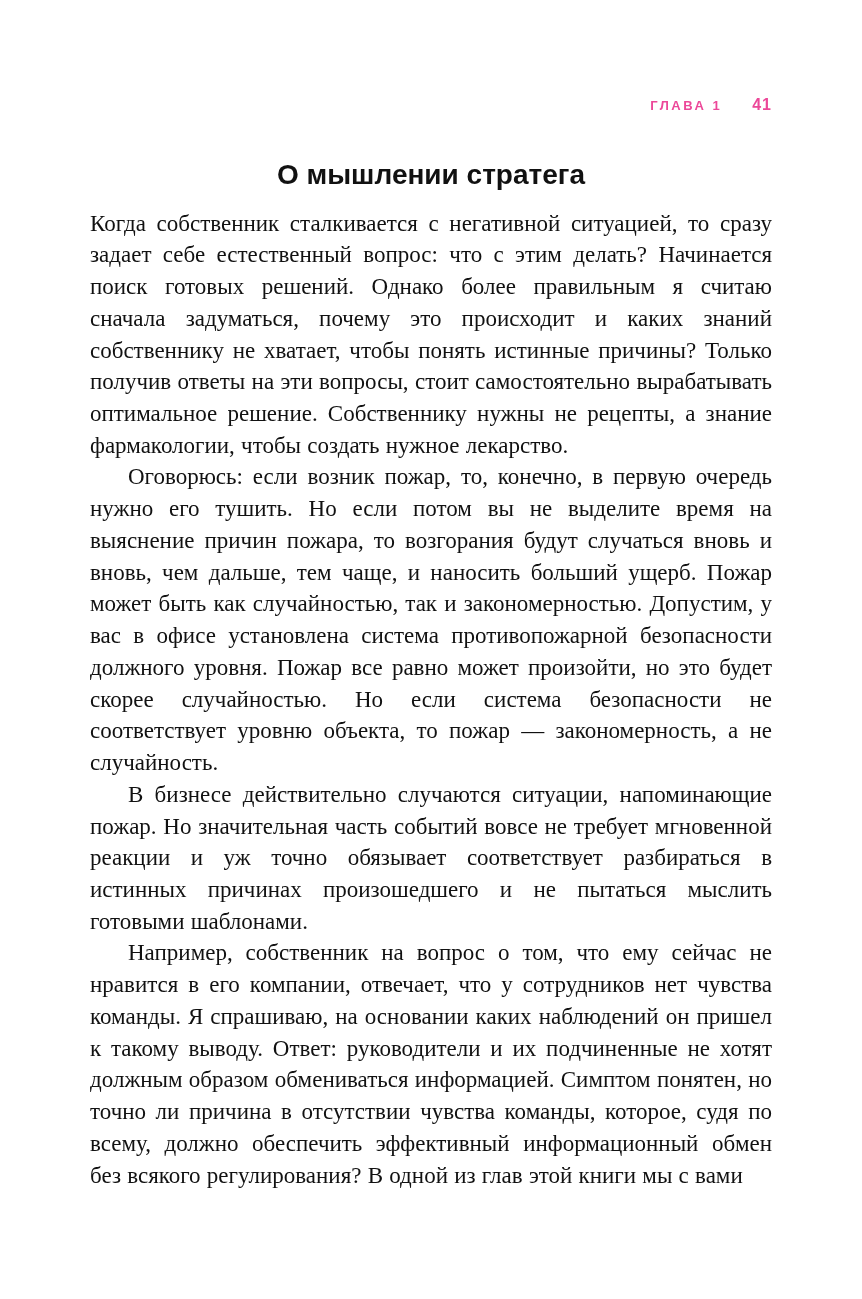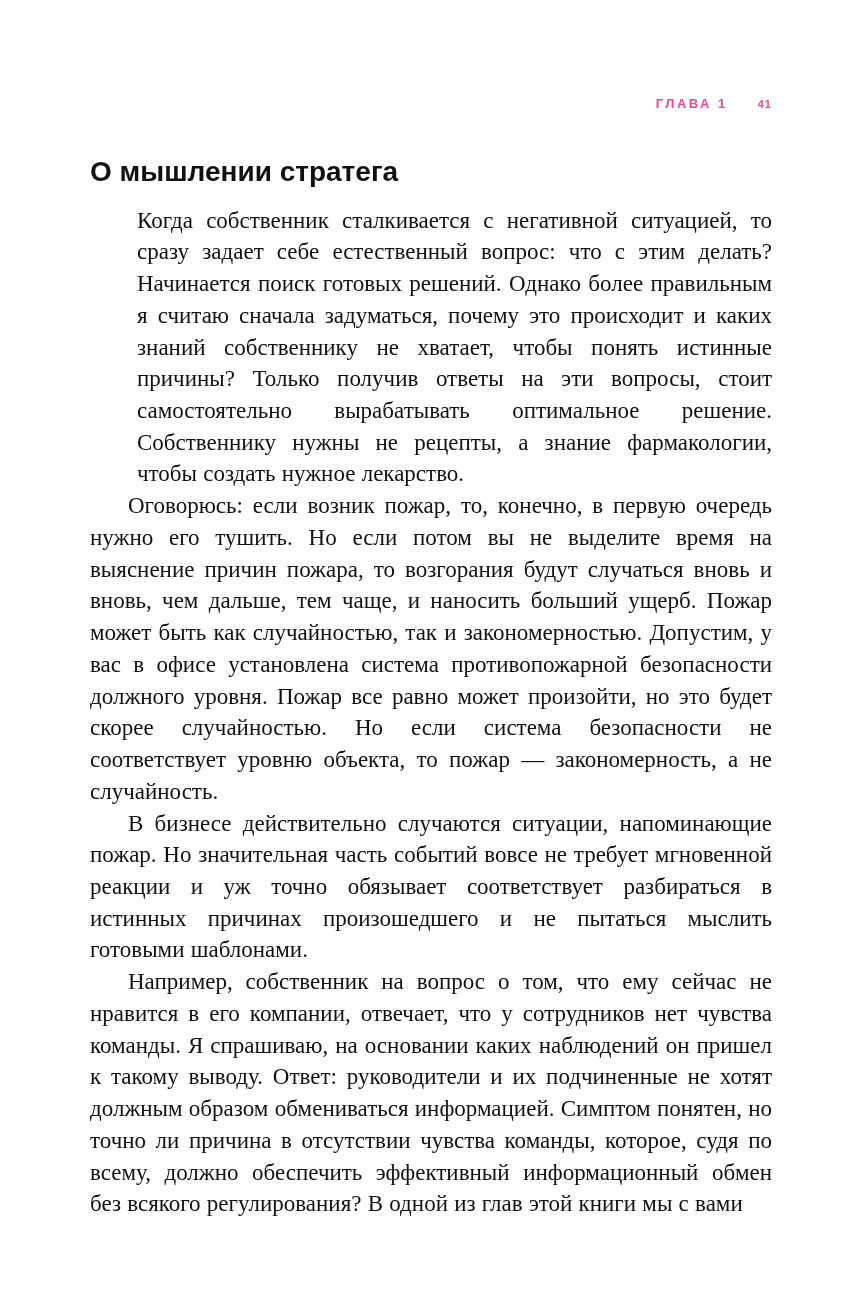--- a/index.html
+++ b/index.html
@@ -24,45 +24,45 @@
     align-items: baseline;
     gap: 30px;
     font-family: "Liberation Sans", "DejaVu Sans", sans-serif;
     font-weight: 700;
     font-size: 13px;
     letter-spacing: 2.5px;
     color: #ec4899;
   }
   .running-head .pagenum {
     letter-spacing: 1px;
-    font-size: 11px;
+    font-size: 16px;
   }
   h1.section-heading {
     font-family: "Liberation Sans", "DejaVu Sans", sans-serif;
     font-weight: 600;
     font-size: 28px;
     line-height: 1.2;
     margin: 44px 0 16px 0;
     color: #111111;
+    text-align: center;
   }
   .body-text p {
     font-family: "Liberation Serif", "DejaVu Serif", serif;
     font-size: 23px;
     line-height: 1.38;
     text-align: justify;
     margin: 0;
     text-indent: 38px;
     hyphens: auto;
     -webkit-hyphens: auto;
     word-spacing: 0.5px;
     color: #111111;
   }
   .body-text p.no-indent {
     text-indent: 0;
-    margin-left: 47px;
   }
 </style>
 </head>
 <body>
 
 <div class="page">
 
   <div class="running-head">
     <span>ГЛАВА 1</span>
     <span class="pagenum">41</span>

